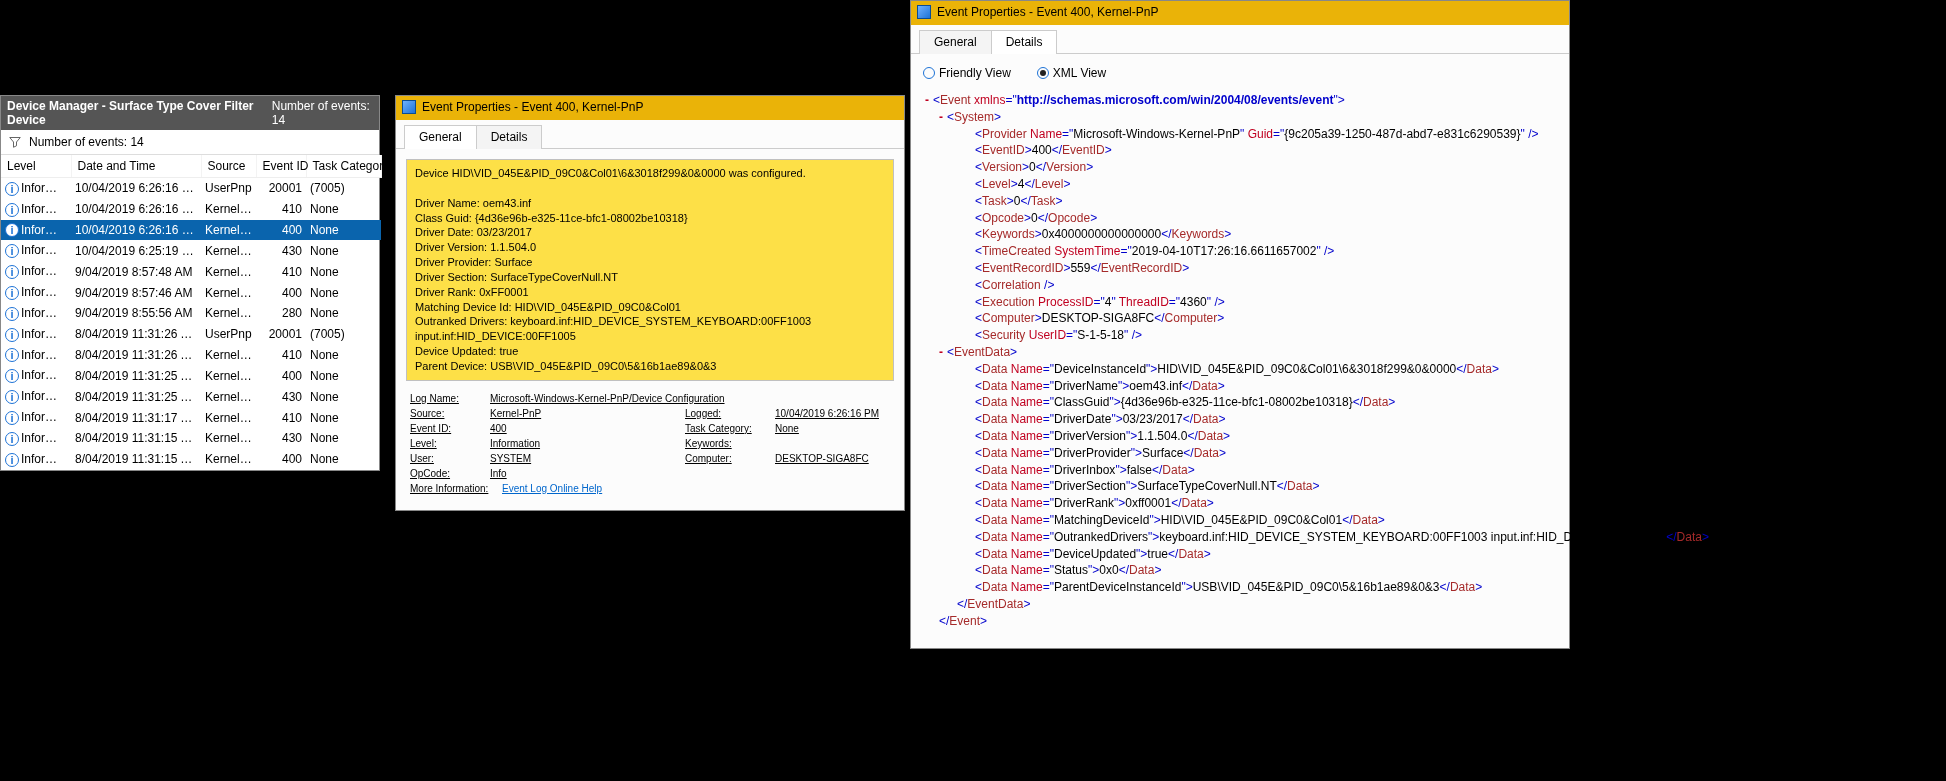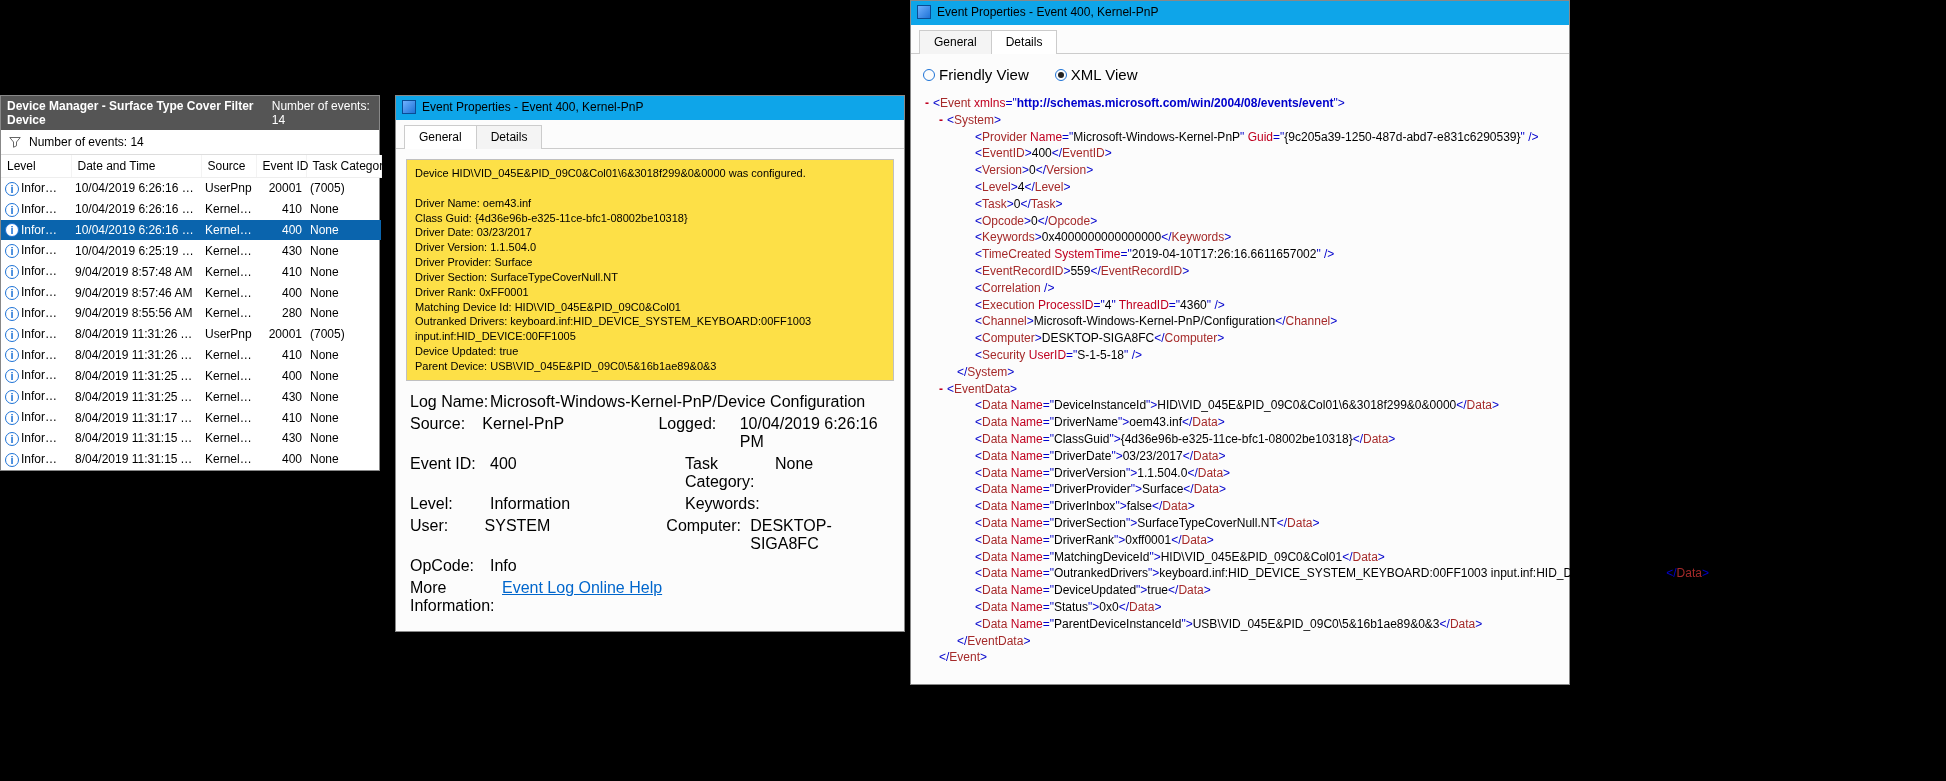--- a/index.html
+++ b/index.html
@@ -79,21 +79,21 @@
 
   
   .panel2 {
     position: absolute;
     left: 395px; top: 95px;
     width: 510px;
     background: #fcfcfc;
     border: 1px solid #888;
   }
   .win-titlebar {
-    background: #0ea5e9;
+    background: #eab308;
     padding: 4px 6px 6px;
     display: flex;
     align-items: center;
     gap: 6px;
     font-size: 12px;
   }
   .app-icon {
     width: 14px; height: 14px;
     background: linear-gradient(135deg,#6fb1ff,#1e73d6);
     border: 1px solid #0a4c94;
@@ -120,21 +120,22 @@
     border: 1px solid #c0c0c0;
     background: #fde047;
     padding: 6px 8px;
     min-height: 210px;
     font-size: 11px;
     line-height: 1.35;
     white-space: pre-wrap;
   }
   .p2-meta {
     padding: 10px 4px 4px;
-    font-size: 16px;
+    font-size: 10px;
+    text-decoration: underline;
   }
   .p2-meta .row { display: flex; }
   .p2-meta .lab { width: 80px; padding: 2px 0; }
   .p2-meta .val { width: 195px; padding: 2px 0; }
   .p2-meta .lab2 { width: 90px; padding: 2px 0; }
   .p2-meta .val2 { padding: 2px 0; }
   .link { color: #0066cc; text-decoration: underline; }
 
   
   .panel3 {
@@ -142,21 +143,21 @@
     left: 910px; top: 0;
     width: 660px;
     background: #fcfcfc;
     border: 1px solid #888;
   }
   .p3-tabsbody { padding: 6px 10px 8px; }
   .radio-row {
     display: flex; gap: 26px;
     padding: 6px 2px 10px;
     align-items: center;
-    font-size: 15px;
+    font-size: 12px;
   }
   .radio {
     width: 12px; height: 12px; border-radius: 50%;
     border: 1px solid #1e73d6;
     display: inline-flex; align-items:center; justify-content:center;
     margin-right: 4px;
   }
   .radio.checked::after {
     content: ""; width: 6px; height: 6px; border-radius: 50%; background: #222;
   }
@@ -405,24 +406,22 @@
         <div class="line ind3"><span class="tagblue">&lt;</span><span class="tagbrown">EventID</span><span class="tagblue">&gt;</span><span class="valbold">400</span><span class="tagblue">&lt;/</span><span class="tagbrown">EventID</span><span class="tagblue">&gt;</span></div>
         <div class="line ind3"><span class="tagblue">&lt;</span><span class="tagbrown">Version</span><span class="tagblue">&gt;</span><span class="valbold">0</span><span class="tagblue">&lt;/</span><span class="tagbrown">Version</span><span class="tagblue">&gt;</span></div>
         <div class="line ind3"><span class="tagblue">&lt;</span><span class="tagbrown">Level</span><span class="tagblue">&gt;</span><span class="valbold">4</span><span class="tagblue">&lt;/</span><span class="tagbrown">Level</span><span class="tagblue">&gt;</span></div>
         <div class="line ind3"><span class="tagblue">&lt;</span><span class="tagbrown">Task</span><span class="tagblue">&gt;</span><span class="valbold">0</span><span class="tagblue">&lt;/</span><span class="tagbrown">Task</span><span class="tagblue">&gt;</span></div>
         <div class="line ind3"><span class="tagblue">&lt;</span><span class="tagbrown">Opcode</span><span class="tagblue">&gt;</span><span class="valbold">0</span><span class="tagblue">&lt;/</span><span class="tagbrown">Opcode</span><span class="tagblue">&gt;</span></div>
         <div class="line ind3"><span class="tagblue">&lt;</span><span class="tagbrown">Keywords</span><span class="tagblue">&gt;</span><span class="valbold">0x4000000000000000</span><span class="tagblue">&lt;/</span><span class="tagbrown">Keywords</span><span class="tagblue">&gt;</span></div>
         <div class="line ind3"><span class="tagblue">&lt;</span><span class="tagbrown">TimeCreated</span> <span class="attr">SystemTime</span><span class="eq">="</span><span class="valbold">2019-04-10T17:26:16.6611657002</span><span class="eq">"</span><span class="tagblue"> /&gt;</span></div>
         <div class="line ind3"><span class="tagblue">&lt;</span><span class="tagbrown">EventRecordID</span><span class="tagblue">&gt;</span><span class="valbold">559</span><span class="tagblue">&lt;/</span><span class="tagbrown">EventRecordID</span><span class="tagblue">&gt;</span></div>
         <div class="line ind3"><span class="tagblue">&lt;</span><span class="tagbrown">Correlation</span><span class="tagblue"> /&gt;</span></div>
         <div class="line ind3"><span class="tagblue">&lt;</span><span class="tagbrown">Execution</span> <span class="attr">ProcessID</span><span class="eq">="</span><span class="valbold">4</span><span class="eq">"</span> <span class="attr">ThreadID</span><span class="eq">="</span><span class="valbold">4360</span><span class="eq">"</span><span class="tagblue"> /&gt;</span></div>
-        <div class="line ind3"><span class="tagblue">&lt;</span><span class="tagbrown">Channel</span><span class="tagblue">&gt;</span><span class="valbold">Microsoft-Windows-Kernel-PnP/Configuration</span><span class="tagblue">&lt;/</span><span class="tagbrown">Channel</span><span class="tagblue">&gt;</span></div>
         <div class="line ind3"><span class="tagblue">&lt;</span><span class="tagbrown">Computer</span><span class="tagblue">&gt;</span><span class="valbold">DESKTOP-SIGA8FC</span><span class="tagblue">&lt;/</span><span class="tagbrown">Computer</span><span class="tagblue">&gt;</span></div>
         <div class="line ind3"><span class="tagblue">&lt;</span><span class="tagbrown">Security</span> <span class="attr">UserID</span><span class="eq">="</span><span class="valbold">S-1-5-18</span><span class="eq">"</span><span class="tagblue"> /&gt;</span></div>
-        <div class="line ind2"><span class="tagblue">&lt;/</span><span class="tagbrown">System</span><span class="tagblue">&gt;</span></div>
         <div class="line ind1"><span class="minus">-</span><span class="tagblue">&lt;</span><span class="tagbrown">EventData</span><span class="tagblue">&gt;</span></div>
         <div class="line ind3"><span class="tagblue">&lt;</span><span class="tagbrown">Data</span> <span class="attr">Name</span><span class="eq">="</span><span class="valbold">DeviceInstanceId</span><span class="eq">"</span><span class="tagblue">&gt;</span><span class="valbold">HID\VID_045E&amp;PID_09C0&amp;Col01\6&amp;3018f299&amp;0&amp;0000</span><span class="tagblue">&lt;/</span><span class="tagbrown">Data</span><span class="tagblue">&gt;</span></div>
         <div class="line ind3"><span class="tagblue">&lt;</span><span class="tagbrown">Data</span> <span class="attr">Name</span><span class="eq">="</span><span class="valbold">DriverName</span><span class="eq">"</span><span class="tagblue">&gt;</span><span class="valbold">oem43.inf</span><span class="tagblue">&lt;/</span><span class="tagbrown">Data</span><span class="tagblue">&gt;</span></div>
         <div class="line ind3"><span class="tagblue">&lt;</span><span class="tagbrown">Data</span> <span class="attr">Name</span><span class="eq">="</span><span class="valbold">ClassGuid</span><span class="eq">"</span><span class="tagblue">&gt;</span><span class="valbold">{4d36e96b-e325-11ce-bfc1-08002be10318}</span><span class="tagblue">&lt;/</span><span class="tagbrown">Data</span><span class="tagblue">&gt;</span></div>
         <div class="line ind3"><span class="tagblue">&lt;</span><span class="tagbrown">Data</span> <span class="attr">Name</span><span class="eq">="</span><span class="valbold">DriverDate</span><span class="eq">"</span><span class="tagblue">&gt;</span><span class="valbold">03/23/2017</span><span class="tagblue">&lt;/</span><span class="tagbrown">Data</span><span class="tagblue">&gt;</span></div>
         <div class="line ind3"><span class="tagblue">&lt;</span><span class="tagbrown">Data</span> <span class="attr">Name</span><span class="eq">="</span><span class="valbold">DriverVersion</span><span class="eq">"</span><span class="tagblue">&gt;</span><span class="valbold">1.1.504.0</span><span class="tagblue">&lt;/</span><span class="tagbrown">Data</span><span class="tagblue">&gt;</span></div>
         <div class="line ind3"><span class="tagblue">&lt;</span><span class="tagbrown">Data</span> <span class="attr">Name</span><span class="eq">="</span><span class="valbold">DriverProvider</span><span class="eq">"</span><span class="tagblue">&gt;</span><span class="valbold">Surface</span><span class="tagblue">&lt;/</span><span class="tagbrown">Data</span><span class="tagblue">&gt;</span></div>
         <div class="line ind3"><span class="tagblue">&lt;</span><span class="tagbrown">Data</span> <span class="attr">Name</span><span class="eq">="</span><span class="valbold">DriverInbox</span><span class="eq">"</span><span class="tagblue">&gt;</span><span class="valbold">false</span><span class="tagblue">&lt;/</span><span class="tagbrown">Data</span><span class="tagblue">&gt;</span></div>
         <div class="line ind3"><span class="tagblue">&lt;</span><span class="tagbrown">Data</span> <span class="attr">Name</span><span class="eq">="</span><span class="valbold">DriverSection</span><span class="eq">"</span><span class="tagblue">&gt;</span><span class="valbold">SurfaceTypeCoverNull.NT</span><span class="tagblue">&lt;/</span><span class="tagbrown">Data</span><span class="tagblue">&gt;</span></div>
         <div class="line ind3"><span class="tagblue">&lt;</span><span class="tagbrown">Data</span> <span class="attr">Name</span><span class="eq">="</span><span class="valbold">DriverRank</span><span class="eq">"</span><span class="tagblue">&gt;</span><span class="valbold">0xff0001</span><span class="tagblue">&lt;/</span><span class="tagbrown">Data</span><span class="tagblue">&gt;</span></div>

